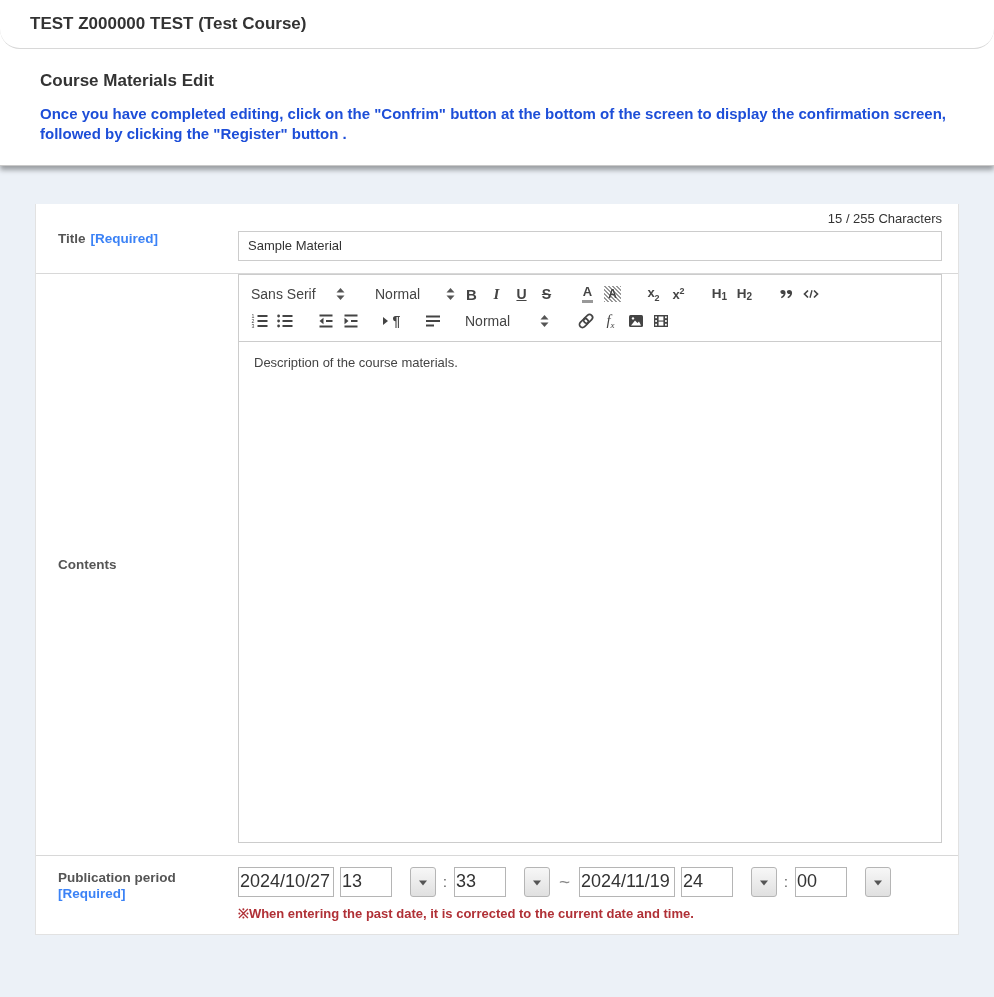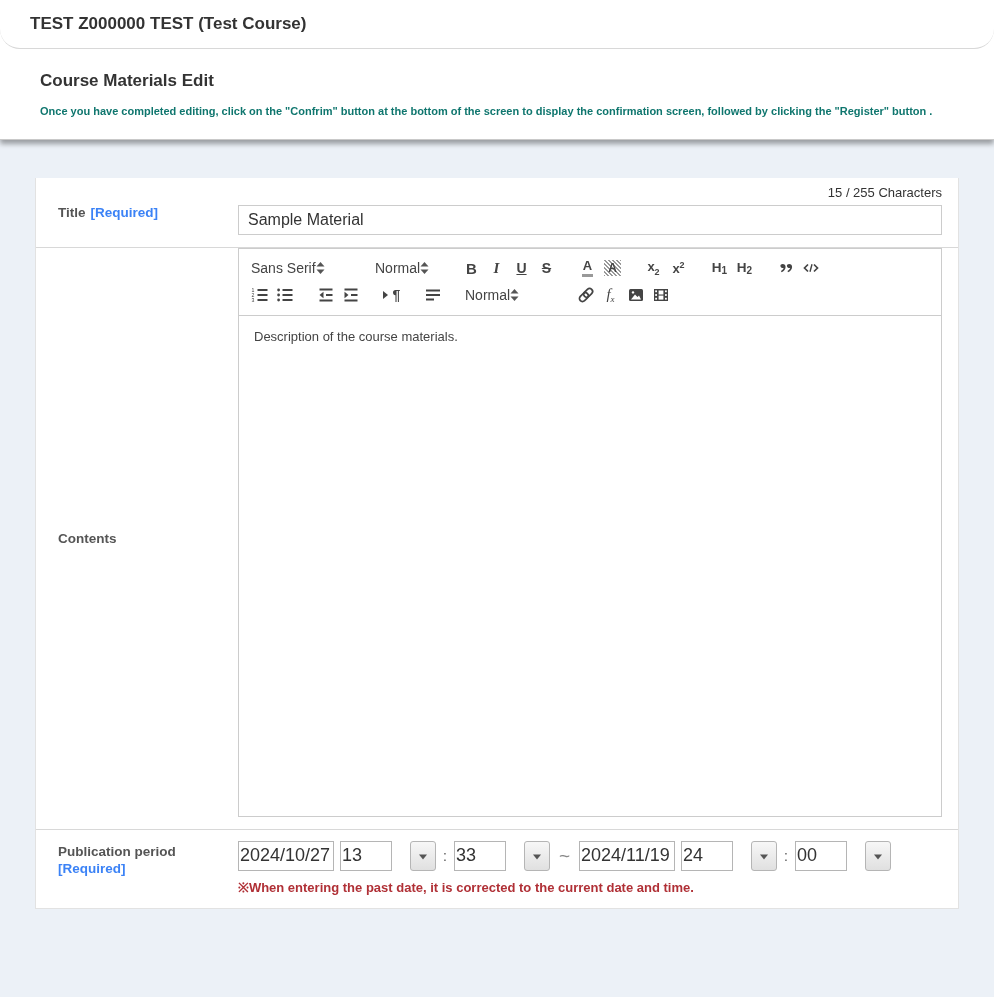--- a/index.html
+++ b/index.html
@@ -20,23 +20,23 @@
     font-size: 17px;
     font-weight: bold;
     color: #333;
     border-bottom: 1px solid #d8d8d8;
     line-height: 20px;
     border-radius: 20px;
   }
   .header-section { padding: 22px 40px 20px 40px; }
   .page-title { font-size: 17px; font-weight: bold; color: #333; margin-bottom: 13px; }
   .instruction {
-    color: #0f766e;
+    color: #1d4ed8;
     font-weight: bold;
-    font-size: 11px;
+    font-size: 15px;
     line-height: 1.35;
     max-width: 915px;
   }
   
   .content { padding: 38px 35px 0 35px; }
   .panel { background: #fff; border: 1px solid #e2e2e2; border-top: none; }
   .panel-bar { height: 56px; background: #92c1e8; position: relative; margin: 0 -1px; }
   .delete-btn {
     position: absolute; top: 9px; right: 24px;
     width: 120px; padding: 5px 6px;
@@ -55,35 +55,35 @@
     padding-left: 22px;
     font-weight: bold; font-size: 13.5px; color: #555;
   }
   .label-col .req { color: #3b82f6; margin-left: 5px; }
   .field-col { flex: 1; padding-right: 16px; padding-bottom: 12px; min-width: 0; }
   .counter { text-align: right; font-size: 13px; color: #333; margin: 7px 0 5px; }
   .text-input {
     width: 100%; height: 28px;
     border: 1px solid #ccc; padding: 14px 9px;
     font-family: "Liberation Sans", sans-serif;
-    font-size: 16px; color: #333; background: #fff;
+    font-size: 13px; color: #333; background: #fff;
   }
   
   .editor { border: 1px solid #ccc; }
   .toolbar { padding: 6px 8px; border-bottom: 1px solid #ccc; }
   .tb-line { display: flex; align-items: center; height: 27px; }
   .fmt-group { display: flex; align-items: center; margin-right: 16px; }
   .tb-btn {
     min-width: 25px; height: 24px; padding: 0 2px;
     display: flex; align-items: center; justify-content: center;
     background: none; border: none; color: #444; cursor: pointer;
     font-family: "Liberation Sans", sans-serif;
   }
   .picker {
-    display: flex; align-items: center; justify-content: flex-start;
+    display: flex; align-items: center; justify-content: space-between;
     color: #444; font-size: 14px; padding: 0 4px; cursor: pointer; height: 24px;
   }
   .picker-font { width: 102px; margin-right: 22px; }
   .picker-header { width: 88px; }
   .picker-size { width: 92px; margin-right: 20px; }
   .g-bold { font-weight: bold; font-size: 15px; }
   .g-italic { font-family: "Liberation Serif", serif; font-style: italic; font-size: 15px; font-weight: bold; }
   .g-underline { font-size: 14px; font-weight: bold; text-decoration: underline; }
   .g-strike { font-size: 14px; font-weight: bold; text-decoration: line-through; }
   .g-color { font-size: 13px; font-weight: bold; border-bottom: 3px solid #999; line-height: 1.1; padding: 0 1px 1px 1px; }

